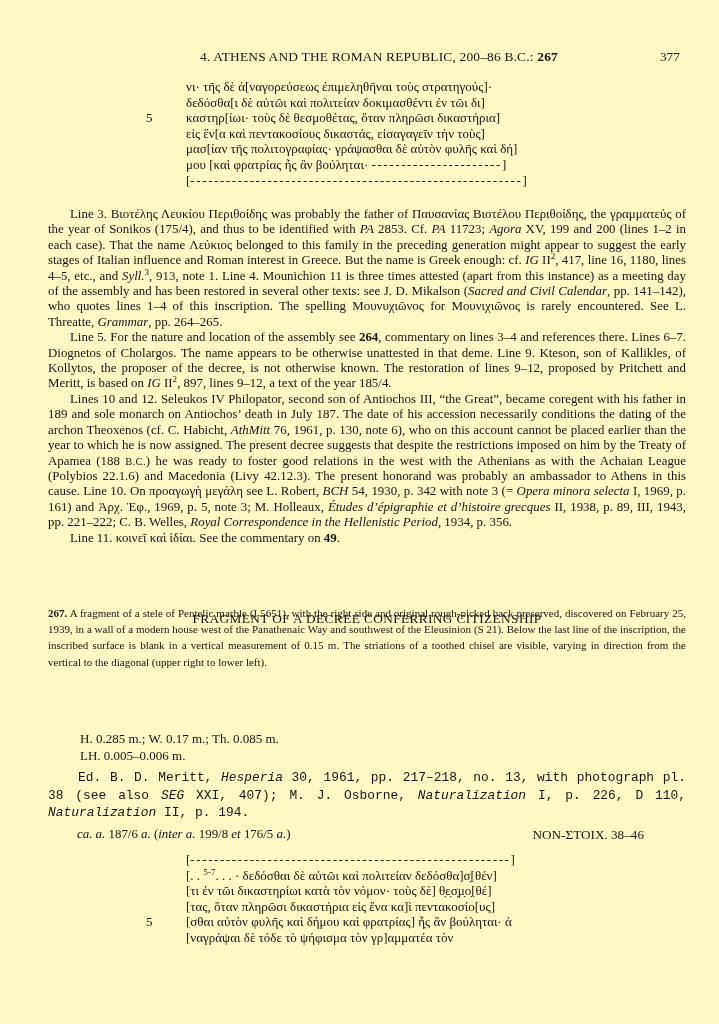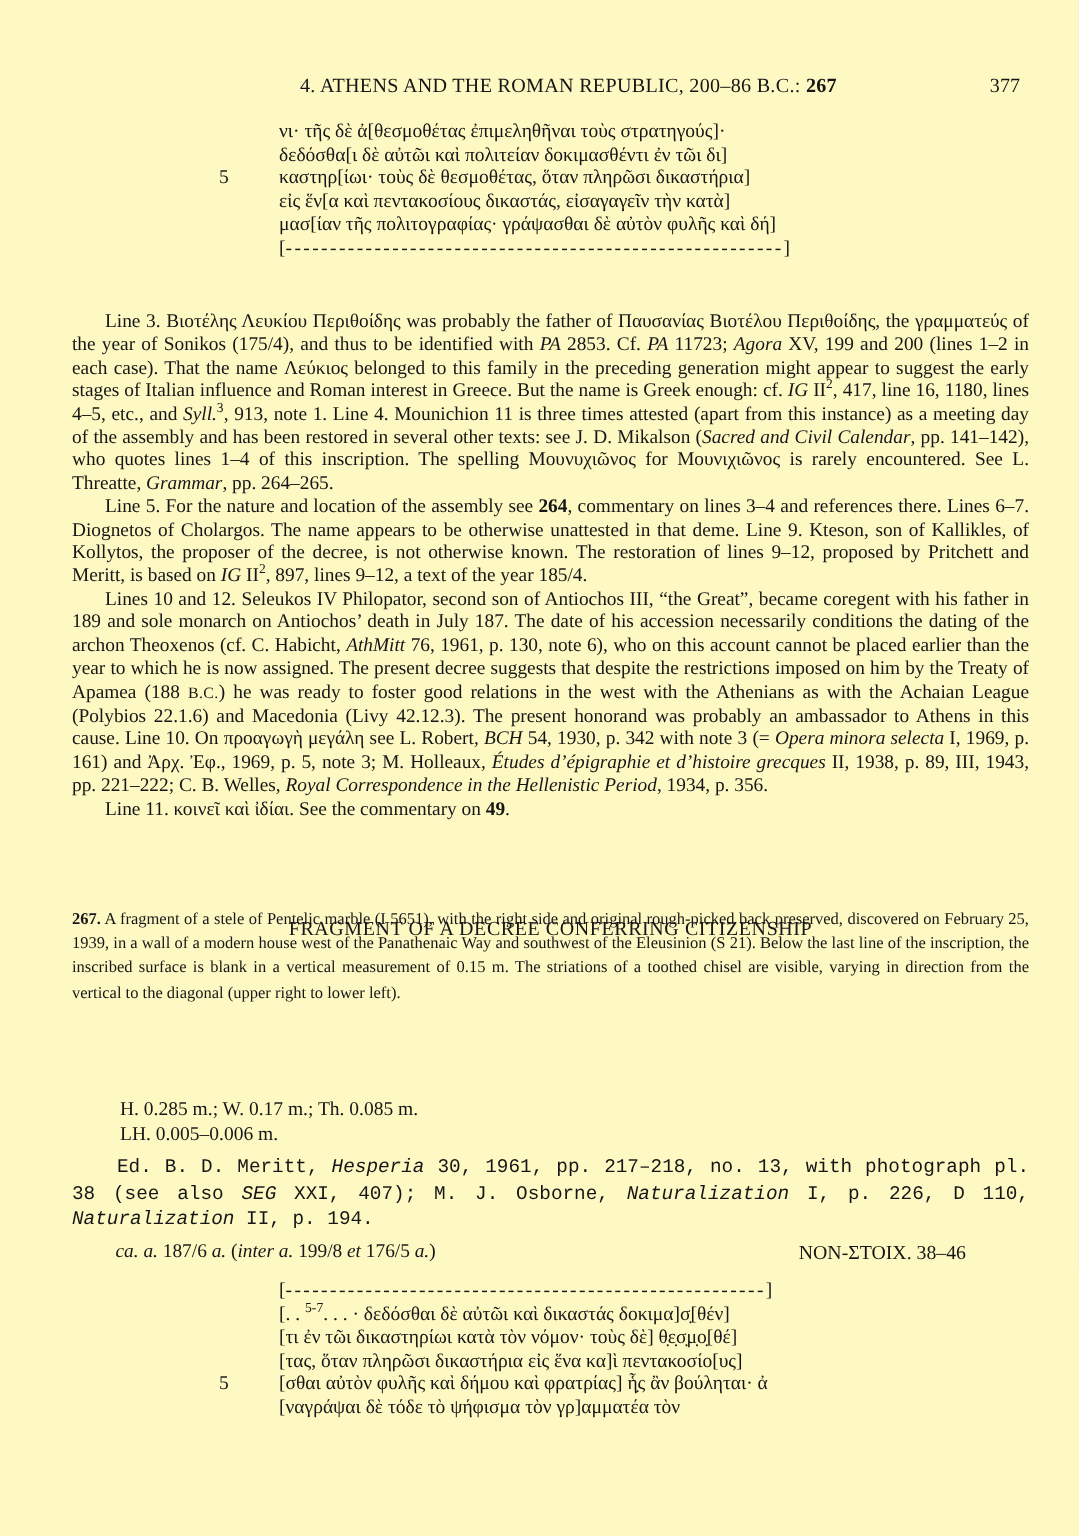--- a/index.html
+++ b/index.html
@@ -49,25 +49,26 @@
 <body>
 
 <div class="page">
 
   <header class="running-head">
     <div class="rh-title"><span>4. ATHENS AND THE ROMAN REPUBLIC, 200–86 B.C.: </span><span class="s-b">267</span></div>
     <div class="rh-page">377</div>
   </header>
 
   <section class="insc insc-top">
-    <div class="insc-line"><span class="lnum"></span><span class="ltext"><span>νι· τῆς δὲ ἀ[θεσμοθέτας ἐπιμεληθῆναι τοὺς στρατηγούς]·</span></span></div>
+    <div class="insc-line"><span class="lnum"></span><span class="ltext"><span>νι· τῆς δὲ ἀ[ναγορεύσεως ἐπιμεληθῆναι τοὺς στρατηγούς]·</span></span></div>
     <div class="insc-line"><span class="lnum"></span><span class="ltext"><span>δεδόσθα[ι δὲ αὐτῶι καὶ πολιτείαν δοκιμασθέντι ἐν τῶι δι]</span></span></div>
     <div class="insc-line"><span class="lnum">5</span><span class="ltext"><span>καστηρ[ίωι· τοὺς δὲ θεσμοθέτας, ὅταν πληρῶσι δικαστήρια]</span></span></div>
-    <div class="insc-line"><span class="lnum"></span><span class="ltext"><span>εἰς ἕν[α καὶ πεντακοσίους δικαστάς, εἰσαγαγεῖν τὴν κατὰ]</span></span></div>
+    <div class="insc-line"><span class="lnum"></span><span class="ltext"><span>εἰς ἕν[α καὶ πεντακοσίους δικαστάς, εἰσαγαγεῖν τὴν τοὺς]</span></span></div>
     <div class="insc-line"><span class="lnum"></span><span class="ltext"><span>μασ[ίαν τῆς πολιτογραφίας· γράψασθαι δὲ αὐτὸν φυλῆς καὶ δή]</span></span></div>
+    <div class="insc-line"><span class="lnum"></span><span class="ltext"><span>μου [καὶ φρατρίας ἧς ἂν βούληται· </span><span class="s-dash">----------------------</span><span>]</span></span></div>
     <div class="insc-line"><span class="lnum"></span><span class="ltext"><span>[</span><span class="s-dash">--------------------------------------------------------</span><span>]</span></span></div>
   </section>
 
   <section class="commentary">
     <p><span>Line 3.  Βιοτέλης Λευκίου Περιθοίδης was probably the father of Παυσανίας Βιοτέλου Περιθοίδης, the γραμματεύς of the year of Sonikos (175/4), and thus to be identified with </span><span class="s-i">PA</span><span> 2853. Cf. </span><span class="s-i">PA</span><span> 11723; </span><span class="s-i">Agora</span><span> XV, 199 and 200 (lines 1–2 in each case).  That the name Λεύκιος belonged to this family in the preceding generation might appear to suggest the early stages of Italian influence and Roman interest in Greece.  But the name is Greek enough: cf. </span><span class="s-i">IG</span><span> II</span><sup class="s-sup">2</sup><span>, 417, line 16, 1180, lines 4–5, etc., and </span><span class="s-i">Syll.</span><sup class="s-sup">3</sup><span>, 913, note 1.  Line 4. Mounichion 11 is three times attested (apart from this instance) as a meeting day of the assembly and has been restored in several other texts:  see J. D. Mikalson (</span><span class="s-i">Sacred and Civil Calendar</span><span>, pp. 141–142), who quotes lines 1–4 of this inscription.  The spelling Μουνυχιῶνος for Μουνιχιῶνος is rarely encountered.  See L. Threatte, </span><span class="s-i">Grammar</span><span>, pp. 264–265.</span></p>
     <p><span>Line 5. For the nature and location of the assembly see </span><span class="s-b">264</span><span>, commentary on lines 3–4 and references there.  Lines 6–7. Diognetos of Cholargos.  The name appears to be otherwise unattested in that deme.  Line 9. Kteson, son of Kallikles, of Kollytos, the proposer of the decree, is not otherwise known.  The restoration of lines 9–12, proposed by Pritchett and Meritt, is based on </span><span class="s-i">IG</span><span> II</span><sup class="s-sup">2</sup><span>, 897, lines 9–12, a text of the year 185/4.</span></p>
     <p><span>Lines 10 and 12. Seleukos IV Philopator, second son of Antiochos III, “the Great”, became coregent with his father in 189 and sole monarch on Antiochos’ death in July 187.  The date of his accession necessarily conditions the dating of the archon Theoxenos (cf. C. Habicht, </span><span class="s-i">AthMitt</span><span> 76, 1961, p. 130, note 6), who on this account cannot be placed earlier than the year to which he is now assigned.  The present decree suggests that despite the restrictions imposed on him by the Treaty of Apamea (188 </span><span class="s-sc">B.C.</span><span>)  he was ready to foster good relations in the west with the Athenians as with the Achaian League (Polybios 22.1.6) and Macedonia (Livy 42.12.3).  The present honorand was probably an ambassador to Athens in this cause.  Line 10. On προαγωγὴ μεγάλη see L. Robert, </span><span class="s-i">BCH</span><span> 54, 1930, p. 342 with note 3 (= </span><span class="s-i">Opera minora selecta</span><span> I, 1969, p. 161) and Ἀρχ. Ἐφ., 1969, p. 5, note 3; M. Holleaux, </span><span class="s-i">Études d’épigraphie et d’histoire grecques</span><span> II, 1938, p. 89, III, 1943, pp. 221–222; C. B. Welles, </span><span class="s-i">Royal Correspondence in the Hellenistic Period</span><span>, 1934, p. 356.</span></p>
     <p><span>Line 11. κοινεῖ καὶ ἰδίαι. See the commentary on </span><span class="s-b">49</span><span>.</span></p>
   </section>
 
@@ -82,20 +83,20 @@
 
   <p class="ed-para"><span>Ed. B. D. Meritt, </span><span class="s-i">Hesperia</span><span> 30, 1961, pp. 217–218, no. 13, with photograph pl. 38 (see also </span><span class="s-i">SEG</span><span> XXI, 407); M. J. Osborne, </span><span class="s-i">Naturalization</span><span> I, p. 226, D 110, </span><span class="s-i">Naturalization</span><span> II, p. 194.</span></p>
 
   <div class="date-row">
     <span class="date-left"><span class="s-i">ca. a.</span><span> 187/6 </span><span class="s-i">a.</span><span> (</span><span class="s-i">inter a.</span><span> 199/8 </span><span class="s-i">et</span><span> 176/5 </span><span class="s-i">a.</span><span>)</span></span>
     <span class="date-right">NON-ΣΤΟΙΧ. 38–46</span>
   </div>
 
   <section class="insc insc-bottom">
     <div class="insc-line"><span class="lnum"></span><span class="ltext"><span>[</span><span class="s-dash">------------------------------------------------------</span><span>]</span></span></div>
-    <div class="insc-line"><span class="lnum"></span><span class="ltext"><span>[. . </span><sup class="s-sup">5-7</sup><span>. . . · δεδόσθαι δὲ αὐτῶι καὶ δικαστάς δοκιμα]σ̣[θέν]</span></span></div>
+    <div class="insc-line"><span class="lnum"></span><span class="ltext"><span>[. . </span><sup class="s-sup">5-7</sup><span>. . . · δεδόσθαι δὲ αὐτῶι καὶ πολιτείαν δεδόσθα]σ̣[θέν]</span></span></div>
     <div class="insc-line"><span class="lnum"></span><span class="ltext"><span>[τι ἐν τῶι δικαστηρίωι κατὰ τὸν νόμον· τοὺς δὲ] θ̣ε̣σ̣μ̣ο̣[θέ]</span></span></div>
     <div class="insc-line"><span class="lnum"></span><span class="ltext"><span>[τας, ὅταν πληρῶσι δικαστήρια εἰς ἕνα κα]ὶ πεντακοσίο[υς]</span></span></div>
     <div class="insc-line"><span class="lnum">5</span><span class="ltext"><span>[σθαι αὐτὸν φυλῆς καὶ δήμου καὶ φρατρίας] ἧ̣ς ἂν βούληται· ἀ</span></span></div>
     <div class="insc-line"><span class="lnum"></span><span class="ltext"><span>[ναγράψαι δὲ τόδε τὸ ψήφισμα τὸν γρ]αμματέα τὸν</span></span></div>
   </section>
 
 </div>
 
 </body></html>

